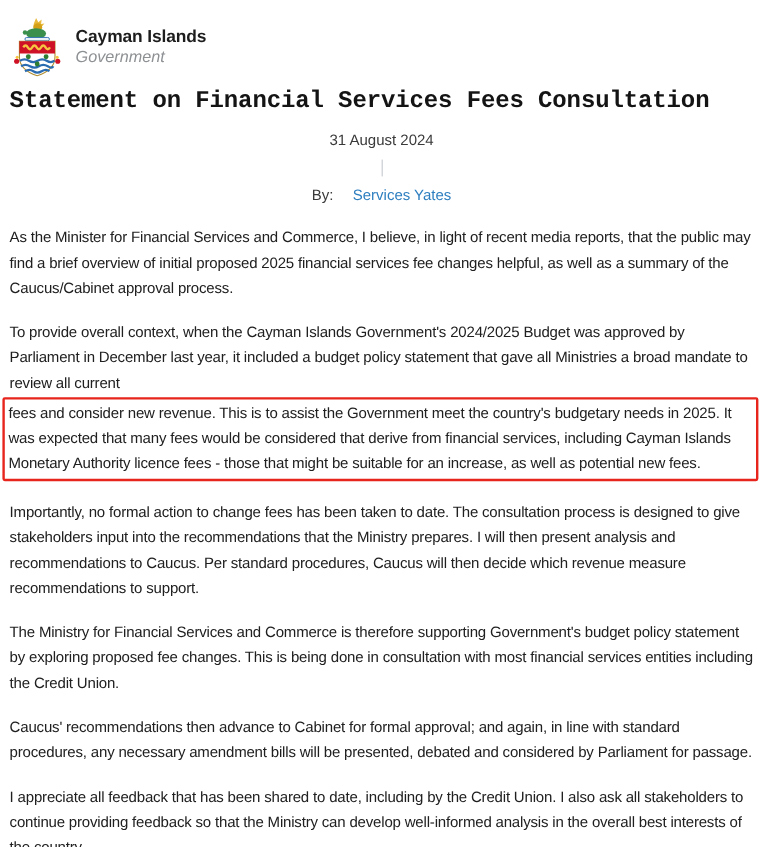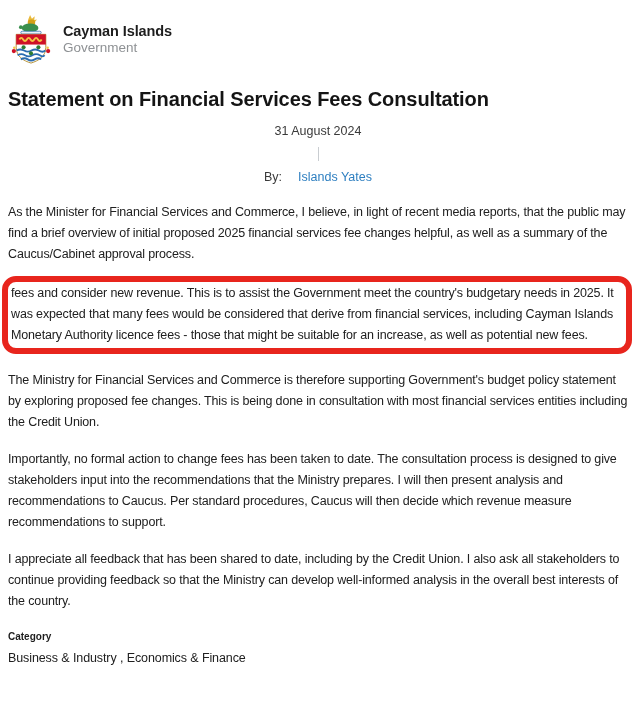--- a/index.html
+++ b/index.html
@@ -17,30 +17,31 @@
   
   .logo-row {
     display: flex;
     align-items: center;
     gap: 11px;
     margin-left: 2px;
   }
   .crest { width: 42px; height: 50px; flex: 0 0 auto; }
   .org-text { display: flex; flex-direction: column; justify-content: space-between; }
   .org-name { font-size: 14.5px; font-weight: 700; color: #1d1d1d; line-height: 1.25; letter-spacing: -0.1px; }
-  .org-sub  { font-size: 13.5px; color: #8e9194; line-height: 1.2; }
+  .org-sub  { font-size: 13.5px; color: #8e9194; line-height: 1.2; font-style: italic; }
 
   
   h1.page-title {
-    margin: 22px 0 0;
+    margin: 8px 0 0;
     font-size: 20px;
     line-height: 26px;
     font-weight: 700;
     color: #141414;
     letter-spacing: -0.1px;
+    font-family: Liberation Mono, monospace;
   }
   .byline {
     margin-top: 12px;
     display: flex;
     align-items: center;
     gap: 9px;
     font-size: 12.5px;
     color: #3a3a3a;
     flex-direction: column;
   }
@@ -52,22 +53,22 @@
   .byline .by-group { display: flex; gap: 16px; align-items: center; justify-content: flex-end; }
   .author-link { text-decoration: none; cursor: pointer; }
 
   
   .article { margin-top: 18px; font-size: 12.5px; line-height: 21px; letter-spacing: -0.15px; color: #202020; }
   .para { margin: 16px 0 11px; }
   .para-intro { margin-bottom: 0; }
 
   
   .highlight-box {
-    border: 6px solid #c4b5fd;
-    border-radius: 14px;
+    border: 2px solid #c4b5fd;
+    border-radius: 2px;
     margin: 1px -4px 2px -6px;
     padding: 1px 8px 2px 3px;
   }
   .highlight-box .para { margin: 0; }
 
   
   .category-label { margin-top: 19px; font-size: 10px; font-weight: 700; color: #1d1d1d; }
   .category-values { margin-top: 9px; font-size: 12.5px; color: #202020; letter-spacing: -0.1px; }
 </style>
 </head>
@@ -109,30 +110,32 @@
   </div>
 </div>
 
 <h1 class="page-title">Statement on Financial Services Fees Consultation</h1>
 
 <div class="byline">
   <span>31 August 2024</span>
   <span class="v-divider"></span>
   <span class="by-group">
     <span>By:</span>
-    <a class="author-link" style="color: rgb(46, 127, 192);">Islands Yates</a>
+    <a class="author-link" style="color: rgb(46, 127, 192);">Services Yates</a>
   </span>
 </div>
 
 <div class="article">
   <p class="para">As the Minister for Financial Services and Commerce, I believe, in light of recent media reports, that the public may find a brief overview of initial proposed 2025 financial services fee changes helpful, as well as a summary of the Caucus/Cabinet approval process.</p>
 
+  <p class="para para-intro">To provide overall context, when the Cayman Islands Government's 2024/2025 Budget was approved by Parliament in December last year, it included a budget policy statement that gave all Ministries a broad mandate to review all current</p>
   <div class="highlight-box" style="border-color: rgb(232, 37, 29);">
     <p class="para">fees and consider new revenue. This is to assist the Government meet the country's budgetary needs in 2025. It was expected that many fees would be considered that derive from financial services, including Cayman Islands Monetary Authority licence fees - those that might be suitable for an increase, as well as potential new fees.</p>
   </div>
 
+  <p class="para">Importantly, no formal action to change fees has been taken to date. The consultation process is designed to give stakeholders input into the recommendations that the Ministry prepares. I will then present analysis and recommendations to Caucus. Per standard procedures, Caucus will then decide which revenue measure recommendations to support.</p>
   <p class="para">The Ministry for Financial Services and Commerce is therefore supporting Government's budget policy statement by exploring proposed fee changes. This is being done in consultation with most financial services entities including the Credit Union.</p>
-  <p class="para">Importantly, no formal action to change fees has been taken to date. The consultation process is designed to give stakeholders input into the recommendations that the Ministry prepares. I will then present analysis and recommendations to Caucus. Per standard procedures, Caucus will then decide which revenue measure recommendations to support.</p>
+  <p class="para">Caucus' recommendations then advance to Cabinet for formal approval; and again, in line with standard procedures, any necessary amendment bills will be presented, debated and considered by Parliament for passage.</p>
   <p class="para">I appreciate all feedback that has been shared to date, including by the Credit Union. I also ask all stakeholders to continue providing feedback so that the Ministry can develop well-informed analysis in the overall best interests of the country.</p>
 </div>
 
 <div class="category-label">Category</div>
 <div class="category-values">Business &amp; Industry , Economics &amp; Finance</div>
 
 </body></html>

